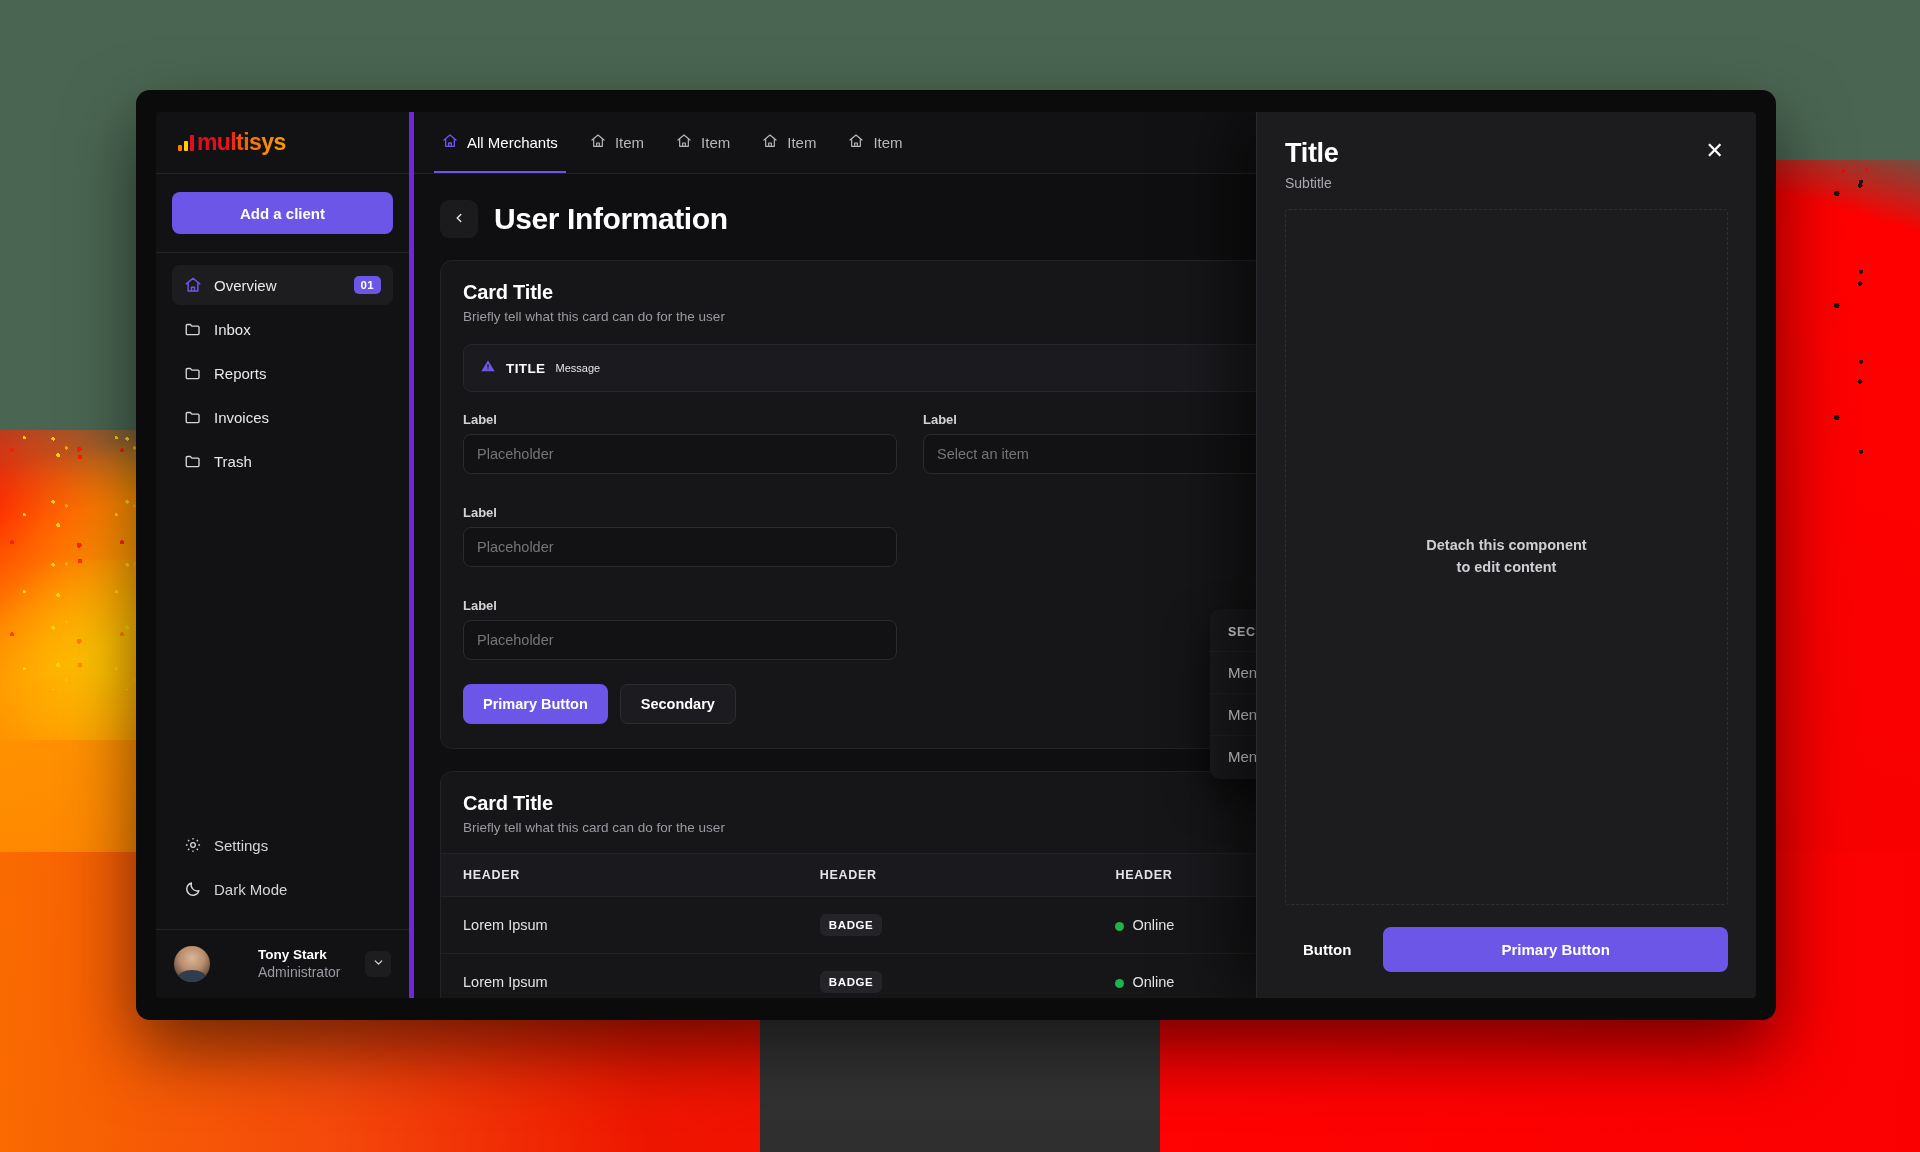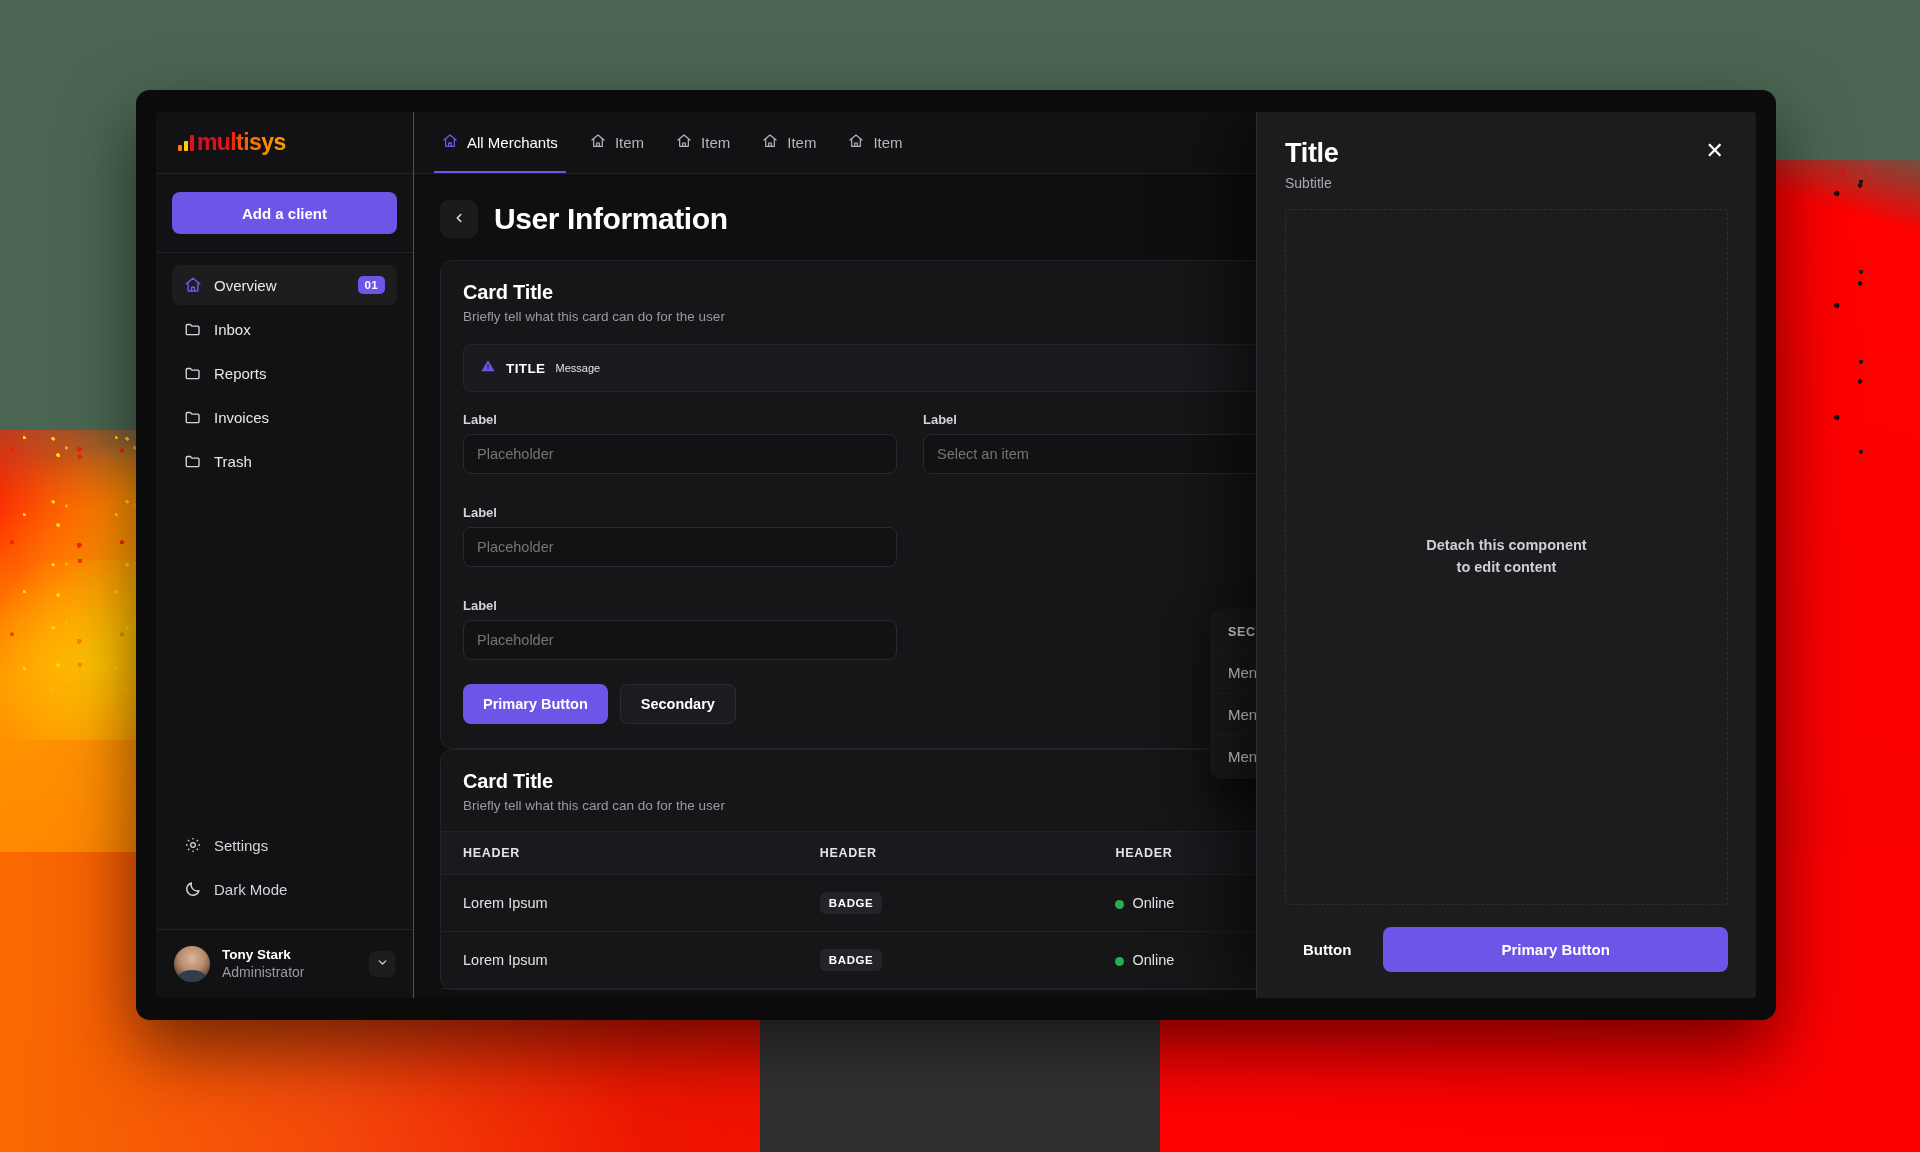--- a/index.html
+++ b/index.html
@@ -82,21 +82,21 @@
   #stand-neck {
     position: absolute; left: 50%; transform: translateX(-50%);
     top: 928px; width: 400px; height: 224px;
     background: linear-gradient(180deg,#3a3a3a 0%, #343434 60%, #2e2e2e 100%);
     z-index: 2;
   }
 
   
   .sidebar {
     width: 258px; flex: 0 0 258px; background: #121214;
-    border-right: 1px solid #6d28d9;
+    border-right: 5px solid #6d28d9;
     display: flex; flex-direction: column;
   }
   .brand {
     height: 62px; display: flex; align-items: center; padding-left: 22px;
     border-bottom: 1px solid #232327;
   }
   .logo-bars { display: flex; align-items: flex-end; gap: 2px; height: 16px; margin-right: 3px; }
   .logo-bars i { display: block; width: 4px; border-radius: 1px; }
   .logo-bars i:nth-child(1){ height:6px; background:#ff7a00; }
   .logo-bars i:nth-child(2){ height:10px; background:#ffd000; }
@@ -134,21 +134,21 @@
   }
   .avatar {
     width: 36px; height: 36px; border-radius: 50%; flex:0 0 36px;
     background: radial-gradient(circle at 50% 34%, #d9b69a 0%, #b98c6d 42%, #6e5342 70%, #3a4a5a 100%);
     position: relative; overflow: hidden;
   }
   .avatar::after{
     content:""; position:absolute; left:4px; right:4px; bottom:-4px; height:16px;
     background:#2f3d4c; border-radius:50% 50% 0 0;
   }
-  .user-meta { flex: 1; line-height: 1.25; }
+  .user-meta { flex: 1; line-height: 1.25; margin-left: 36px; }
   .user-name { font-size: 13.5px; font-weight: 700; color: #fff; }
   .user-role { font-size: 14px; color: #9a9aa2; }
   .chev-box {
     width: 26px; height: 26px; border-radius: 6px; background:#1d1d20;
     display:flex; align-items:center; justify-content:center; cursor:pointer;
   }
 
   
   .main { flex: 1; display: flex; flex-direction: column; min-width: 0; position: relative; }
   .tabs {
@@ -170,21 +170,21 @@
   .back-btn {
     width:38px; height:38px; border-radius:9px; background:#1b1b1e; border:none;
     color:#dcdce0; font-size:18px; cursor:pointer; display:flex; align-items:center; justify-content:center;
   }
   .page-title { font-size: 30px; font-weight: 700; color:#fff; letter-spacing:-.4px; }
 
   .cols { display:flex; gap: 20px; padding: 0 26px; align-items: flex-start; }
   .col-left { flex: 1 1 auto; min-width:0; }
   .col-right { width: 330px; flex: 0 0 330px; }
 
-  .card { background:#161618; border:1px solid #232327; border-radius: 12px; }
+  .card { background:#161618; border:1px solid #232327; border-radius: 12px; margin-bottom: 22px; }
   .card-head { padding: 20px 22px 0 22px; display:flex; align-items:flex-start; }
   .card-head .txt { flex:1; }
   .card-title { font-size: 20px; font-weight: 700; color:#fff; letter-spacing:-.2px; }
   .card-sub { font-size: 13.5px; color:#9a9aa2; margin-top: 5px; }
   .action-btn {
     background:#1e1e22; border:none; color:#fff; font-size:14px; font-weight:700;
     padding: 9px 16px; border-radius: 8px; cursor:pointer; font-family: inherit;
   }
   .card-body { padding: 20px 22px 24px 22px; }
 

